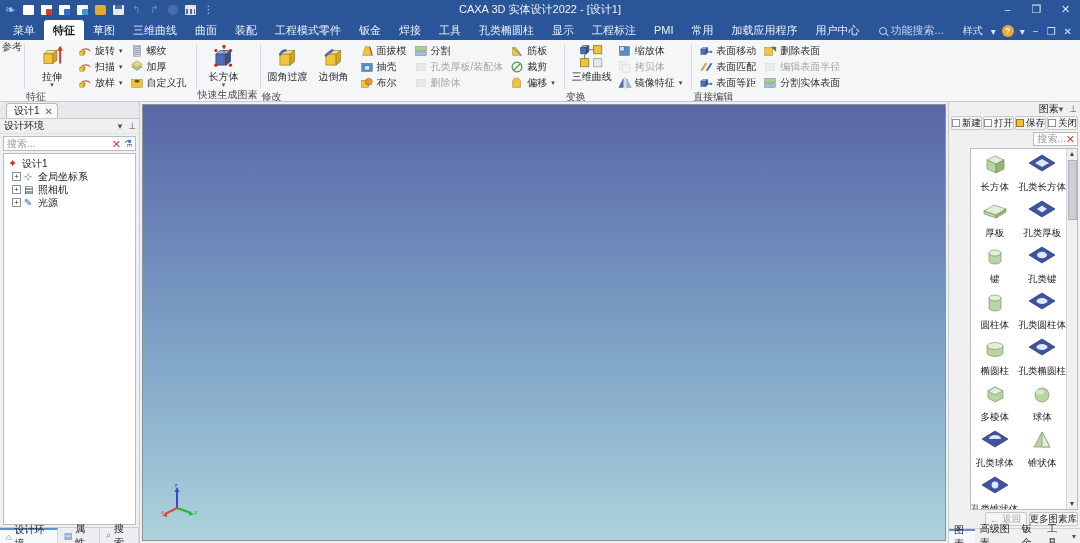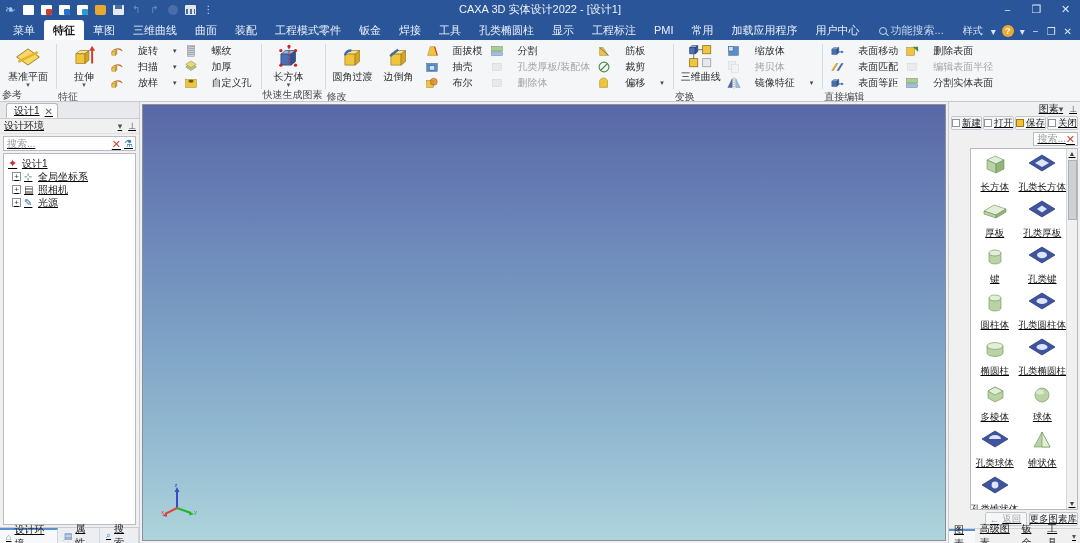--- a/index.html
+++ b/index.html
@@ -87,30 +87,30 @@
   }
   .bigbtn {
     display: flex; flex-direction: column; align-items: center; justify-content: flex-start;
     width: 44px; padding: 1px 2px 0 2px; cursor: default;
   }
   .bigbtn .lbl { font-size: 10px; color: #2d2d2d; margin-top: 1px; line-height: 11px; text-align:center;}
   .bigbtn .caret { font-size: 7px; color: #555; line-height: 5px; }
   .icon32 { width: 26px; height: 26px; position: relative; }
   .col2 { display: flex; flex-direction: column; gap: 0px; }
   .smallbtn {
-    display: flex; align-items: center; gap: 14px; height: 16px; padding: 0 3px 0 2px;
+    display: flex; align-items: center; gap: 3px; height: 16px; padding: 0 3px 0 2px;
     font-size: 10px; color: #2d2d2d; white-space: nowrap;
   }
   .smallbtn.disabled { color: #a6a6a6; }
   .icon16 { width: 14px; height: 14px; flex: 0 0 14px; position: relative; }
   .smallbtn.disabled .icon16 { opacity: 0.42; filter: grayscale(1); }
   .caret-s { font-size: 7px; color: #444; margin-left: 1px;}
 
   
-  .main { flex: 1; display: flex; background: #be185d; min-height: 0; text-decoration: underline; }
+  .main { flex: 1; display: flex; background: #be185d; min-height: 0; }
 
   
   .leftdock { width: 140px; display: flex; flex-direction: column; background: #f0f0f0; border-right:1px solid #c9ccd1;}
   .doctab-strip { height: 17px; background: #e7e9ec; display:flex; align-items:flex-end; padding-left:6px;border-bottom:1px solid #c9ccd1;}
   .doctab {
     background:#fcfcfc; border:1px solid #b6bac0; border-bottom:none; border-radius:3px 3px 0 0;
     height:15px; padding:0 4px 0 7px; display:flex; align-items:center; gap:5px; font-size:10px; color:#222;
   }
   .doctab .x { color:#666; font-size:10px; }
   .panel-hdr {
@@ -301,30 +301,20 @@
       <span class="help-circ">?</span>
       <span class="mini-btn">▾</span>
       <span class="mini-btn">−</span>
       <span class="mini-btn">❐</span>
       <span class="mini-btn">✕</span>
     </div>
   </div>
 
   <div class="ribbon" id="ribbon-host">
       <div class="rgroup">
-        <div class="rgroup-body">
-          <div class="bigbtn">
-            <span class="icon32"><svg width="26" height="26" viewBox="0 0 16 16">
-                <polygon points="8,3 15,8 8,13 1,8" fill="#f6d866" stroke="#8a6d14" stroke-width="0.5"></polygon>
-                <line x1="2" y1="11" x2="14" y2="5" stroke="#e8b324" stroke-width="1.4"></line>
-              </svg></span>
-            <div class="lbl">基准平面</div>
-            <div class="caret">▾</div>
-          </div>
-        </div>
         <div class="rgroup-title">参考</div>
       </div>
       <div class="rgroup">
         <div class="rgroup-body">
           <div class="bigbtn">
             <span class="icon32"><svg width="26" height="26" viewBox="0 0 16 16">
                 <g>
                   <polygon points="3,6 5.4,4 11,4 8.6,6" fill="#f7e08f" stroke="#95751a" stroke-width="0.4"></polygon>
                   <polygon points="3,6 8.6,6 8.6,12 3,12" fill="#f0c53c" stroke="#95751a" stroke-width="0.4"></polygon>
                   <polygon points="8.6,6 11,4 11,10 8.6,12" fill="#d4a520" stroke="#95751a" stroke-width="0.4"></polygon>

